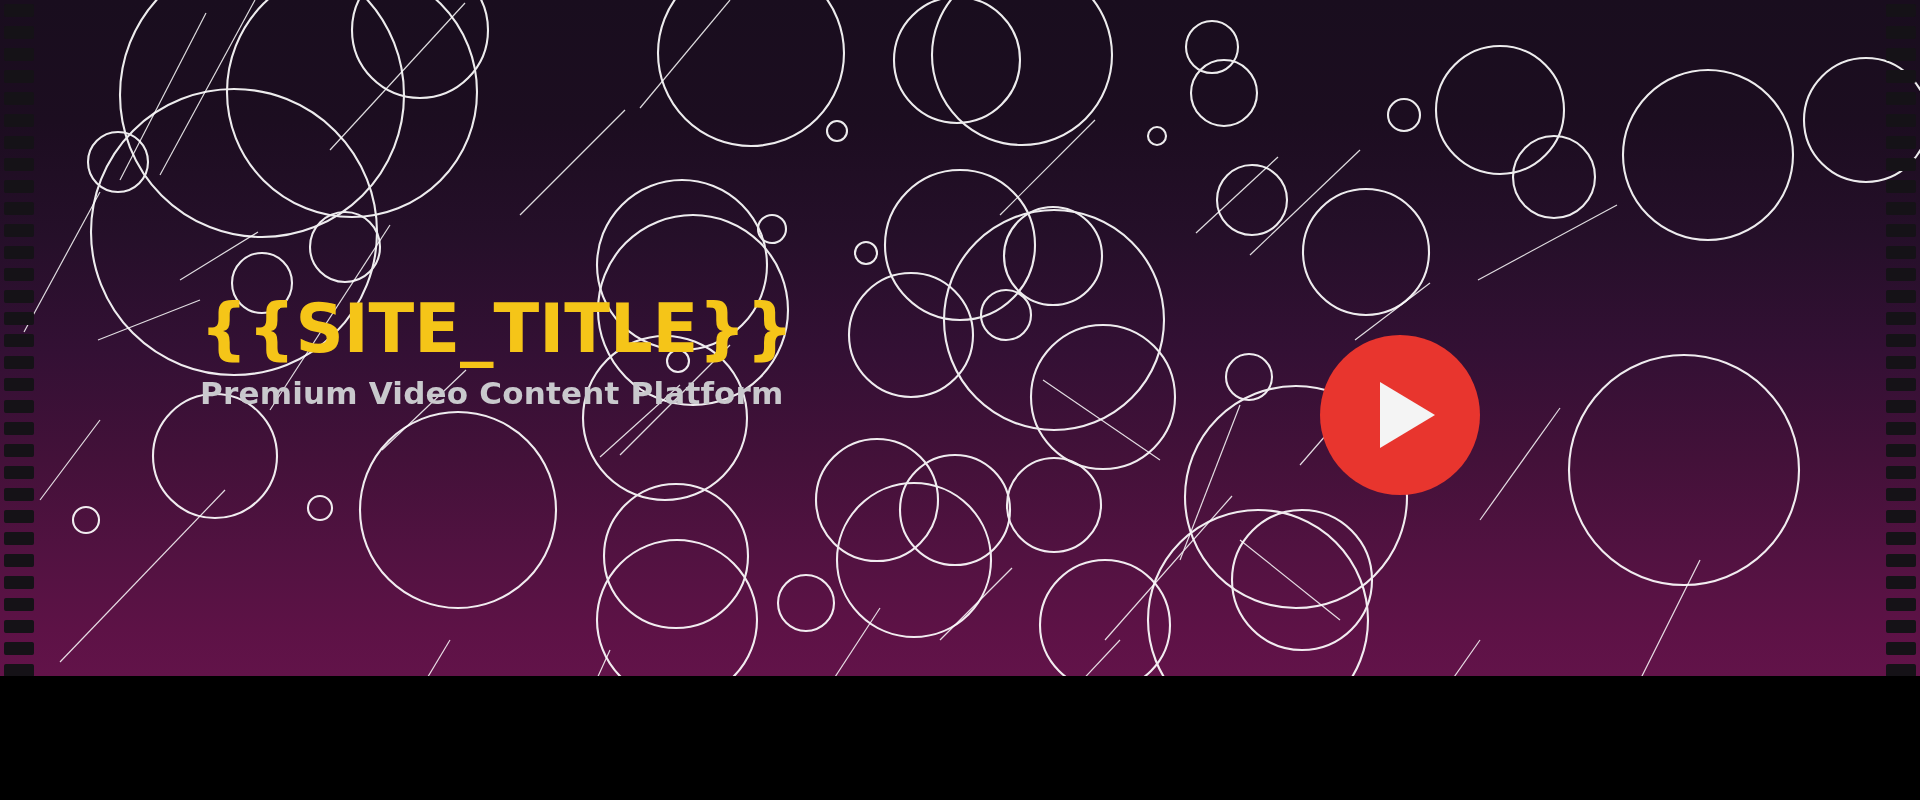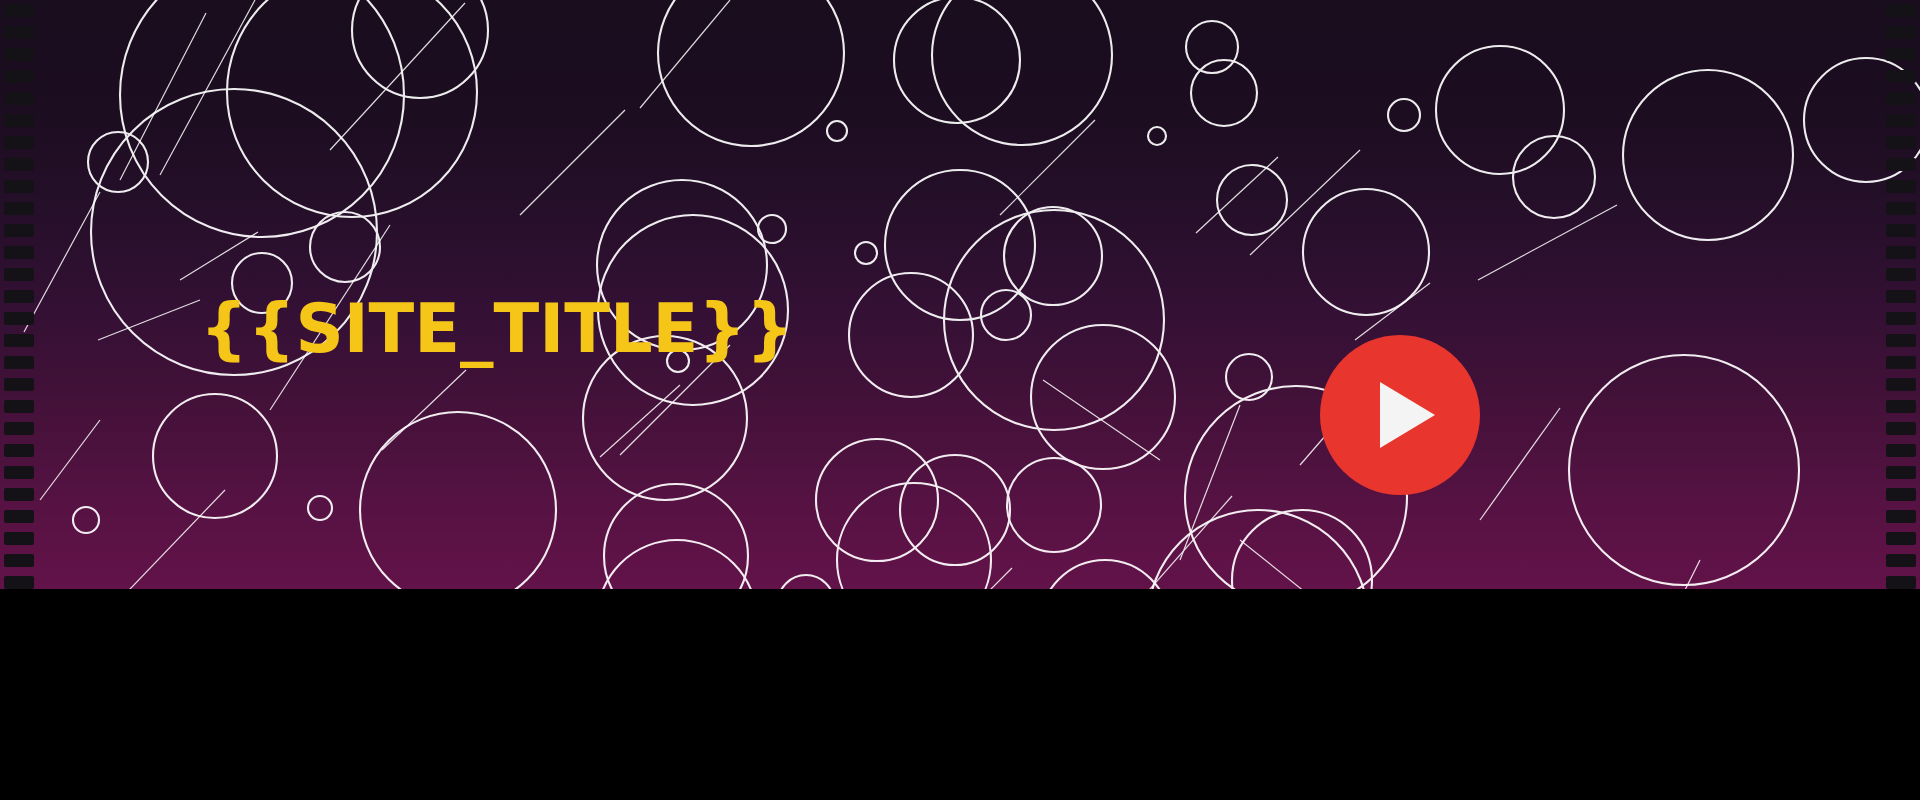--- a/index.html
+++ b/index.html
@@ -4,21 +4,21 @@
 <title>Video Hero Banner</title>
 <style>
   html, body {
     margin: 0;
     padding: 0;
     background: #000;
   }
   #stage {
     position: relative;
     width: 1920px;
-    height: 589px;
+    height: 676px;
     overflow: hidden;
     font-family: "DejaVu Sans", sans-serif;
     background: linear-gradient(180deg,
         #190d1e 0%,
         #1c0d20 18%,
         #250f29 35%,
         #331034 52%,
         #431139 68%,
         #521241 82%,
         #5d1246 93%,
@@ -275,19 +275,20 @@
       <div class="sprocket" style="top: 686px; height: 13px;"></div>
       <div class="sprocket" style="top: 708px; height: 13px;"></div>
       <div class="sprocket" style="top: 730px; height: 13px;"></div>
       <div class="sprocket" style="top: 752px; height: 13px;"></div>
       <div class="sprocket" style="top: 774px; height: 13px;"></div>
       <div class="sprocket" style="top: 796px; height: 4px;"></div>
     </div>
 
   <div id="hero-copy">
     <h1 id="site-title">{{SITE_TITLE}}</h1>
+    <p id="site-subtitle">Premium Video Content Platform</p>
   </div>
 
   <button id="play-button" aria-label="Play">
     <span id="play-triangle"></span>
   </button>
 
 </div>
 
 </body></html>

